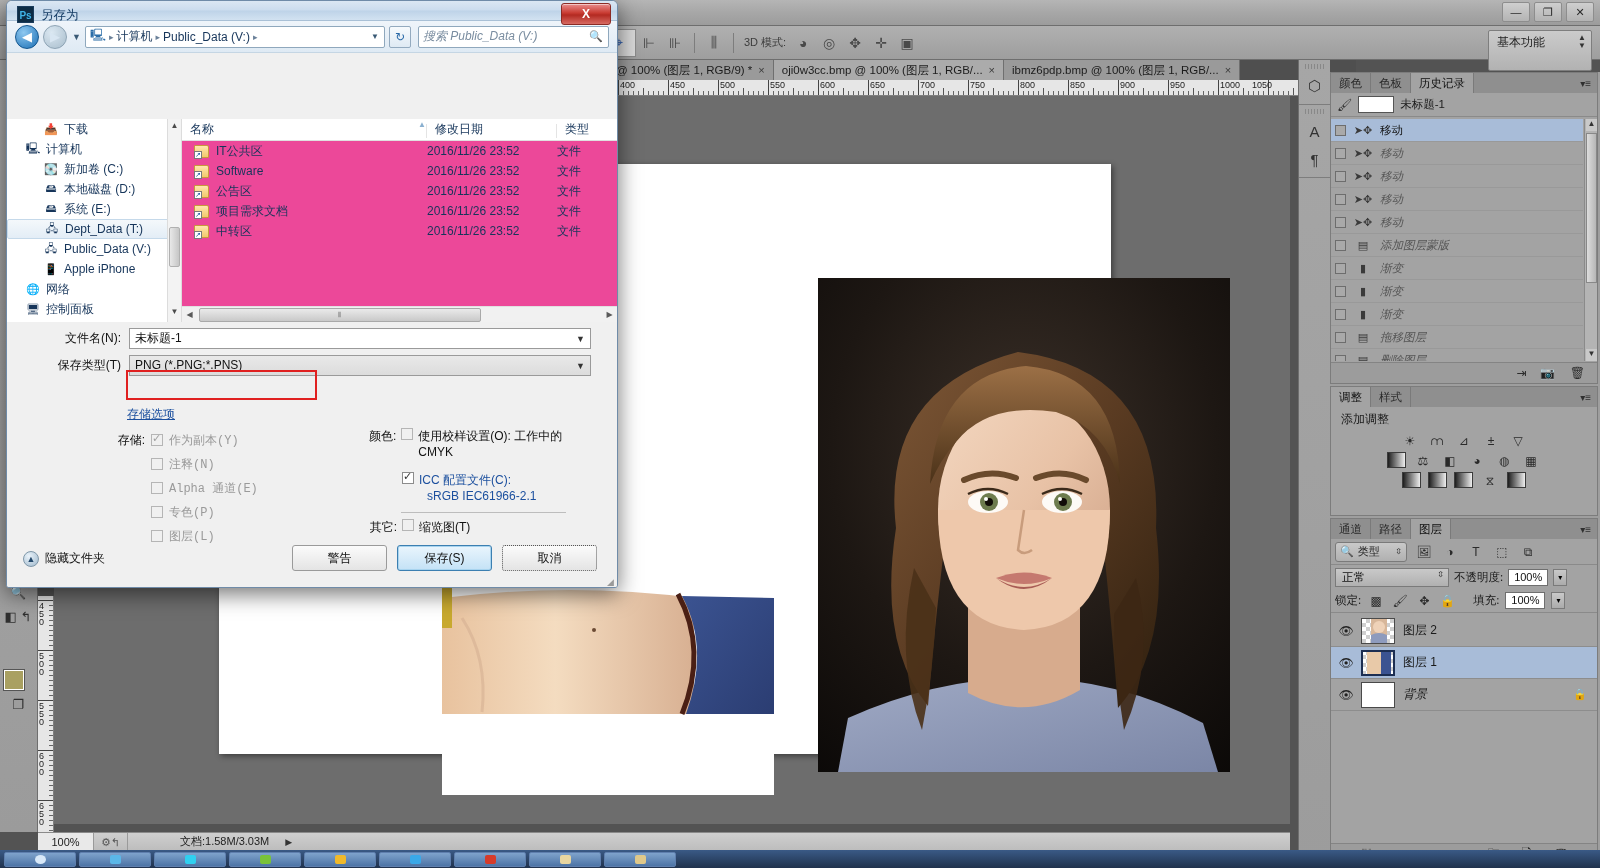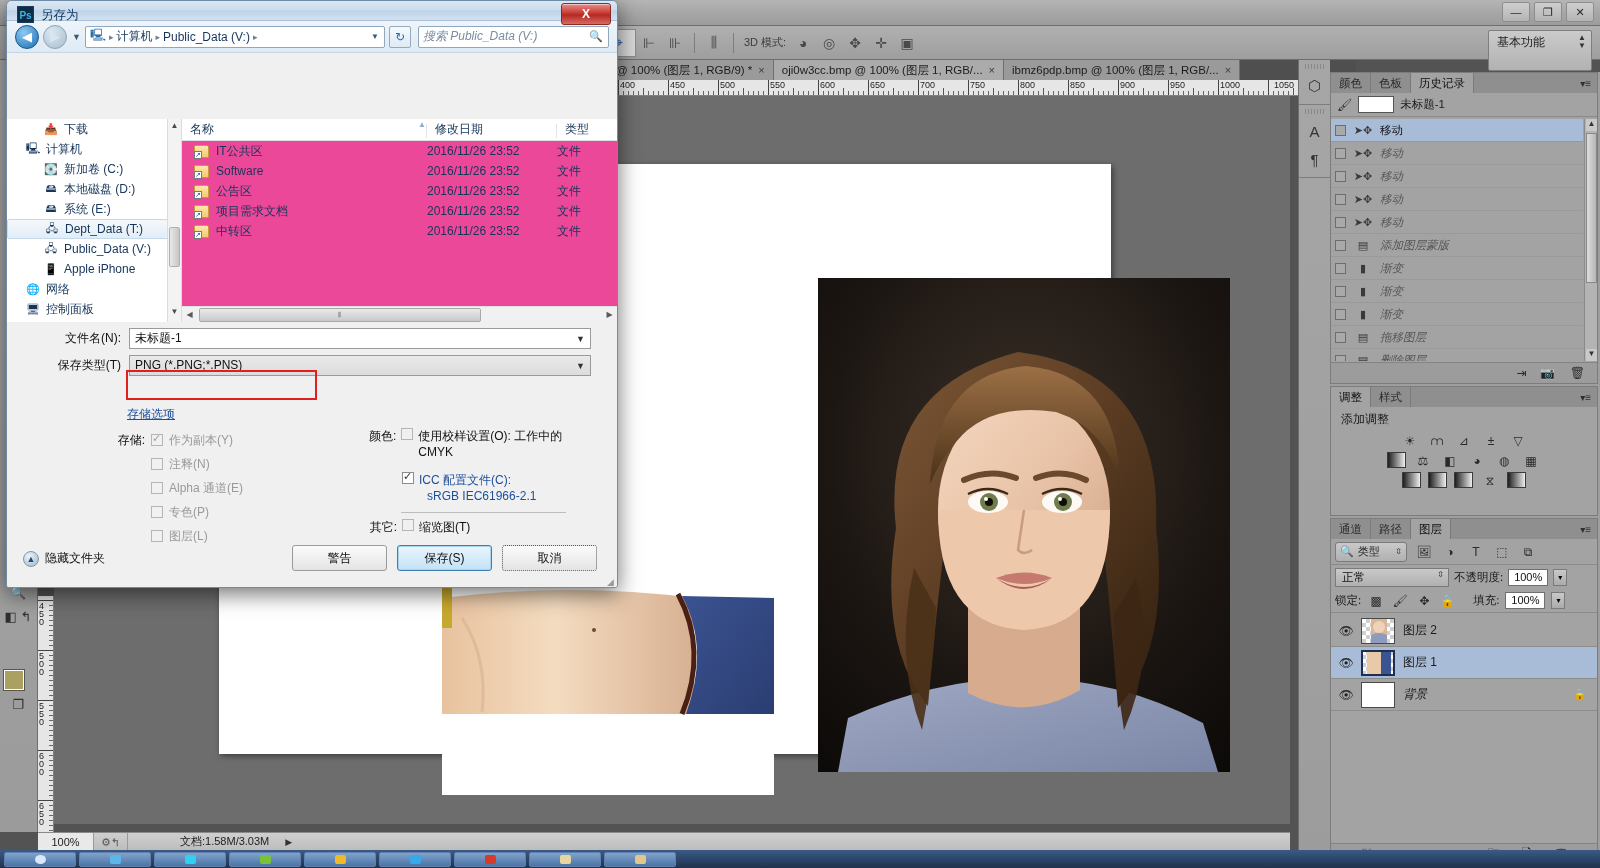--- a/index.html
+++ b/index.html
@@ -291,21 +291,21 @@
 
   #options-area { position:absolute; left:0; top:84px; right:0; height:140px; }
   #save-options-link { position:absolute; left:120px; top:0; font-size:12px; color:#1b4f9e; text-decoration:underline; }
   #left-opts { position:absolute; left:100px; top:22px; width:220px; }
   .opt-row { display:flex; align-items:center; height:24px; font-size:12px; color:#3a3a3a; gap:6px; }
   .opt-row .lead { width:38px; text-align:right; color:#111; }
   .cb { width:12px; height:12px; border:1px solid #8c8c8c; background:#fff; display:inline-block; position:relative; }
   .cb.dis { background:#f0f0f0; border-color:#b5b5b5; }
   .cb.on:after { content:"✓"; position:absolute; left:0px; top:-3px; font-size:11px; color:#333; }
   .cb.on.dis:after { color:#a0a0a0; }
-  .opt-txt { color:#111; }
+  .opt-txt { color:#111;font-family:Liberation Mono, monospace; }
   .opt-txt.dis { color:#9a9a9a; }
 
   #right-opts { position:absolute; left:360px; top:22px; width:230px; font-size:12px; }
   .ro-row { display:flex; align-items:flex-start; gap:5px; margin-bottom:4px; }
   .ro-lead { width:30px; text-align:right; color:#111; }
   .ro-txt { color:#111; line-height:16px; }
   .ro-link { color:#1b4f9e; }
   #icc-rule { margin:8px 0 6px 34px; width:165px; height:1px; background:#bdbdbd; }
 
   #dlg-buttons { position:absolute; right:20px; bottom:18px; display:flex; gap:10px; }
@@ -506,21 +506,21 @@
       <div class="rtick minor" style="left: 615px;"></div>
       <div class="rtick minor" style="left: 620px;"></div>
       <div class="rtick minor" style="left: 625px;"></div>
       <div class="rtick minor" style="left: 630px;"></div>
       <div class="rtick mid" style="left: 635px;"></div>
       <div class="rtick minor" style="left: 640px;"></div>
       <div class="rtick minor" style="left: 645px;"></div>
       <div class="rtick minor" style="left: 650px;"></div>
       <div class="rtick minor" style="left: 655px;"></div>
       <div class="rtick" style="left: 660px;"></div>
-      <div class="rlab" style="left: 664px;">1050</div>
+      <div class="rlab" style="left: 642px;">1050</div>
       <div class="rtick minor" style="left: 665px;"></div>
       <div class="rtick minor" style="left: 670px;"></div>
       <div class="rtick minor" style="left: 675px;"></div>
       <div class="rtick minor" style="left: 680px;"></div>
       <div class="rtick mid" style="left: 685px;"></div>
       <div class="rtick minor" style="left: 690px;"></div>
       <div class="rtick minor" style="left: 695px;"></div>
     </div>
 
   <div id="canvas-area">

